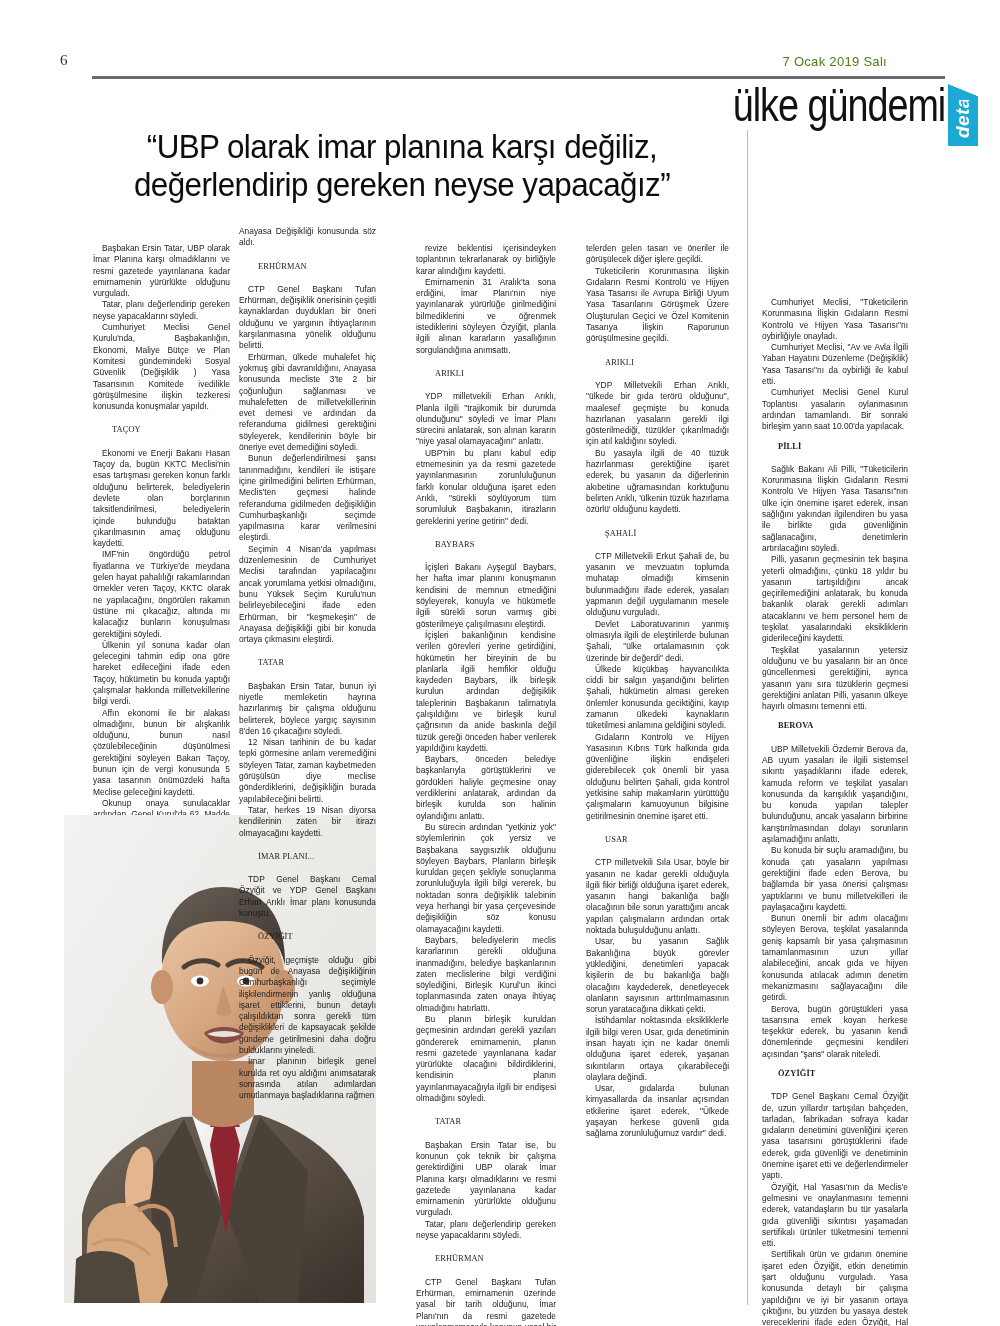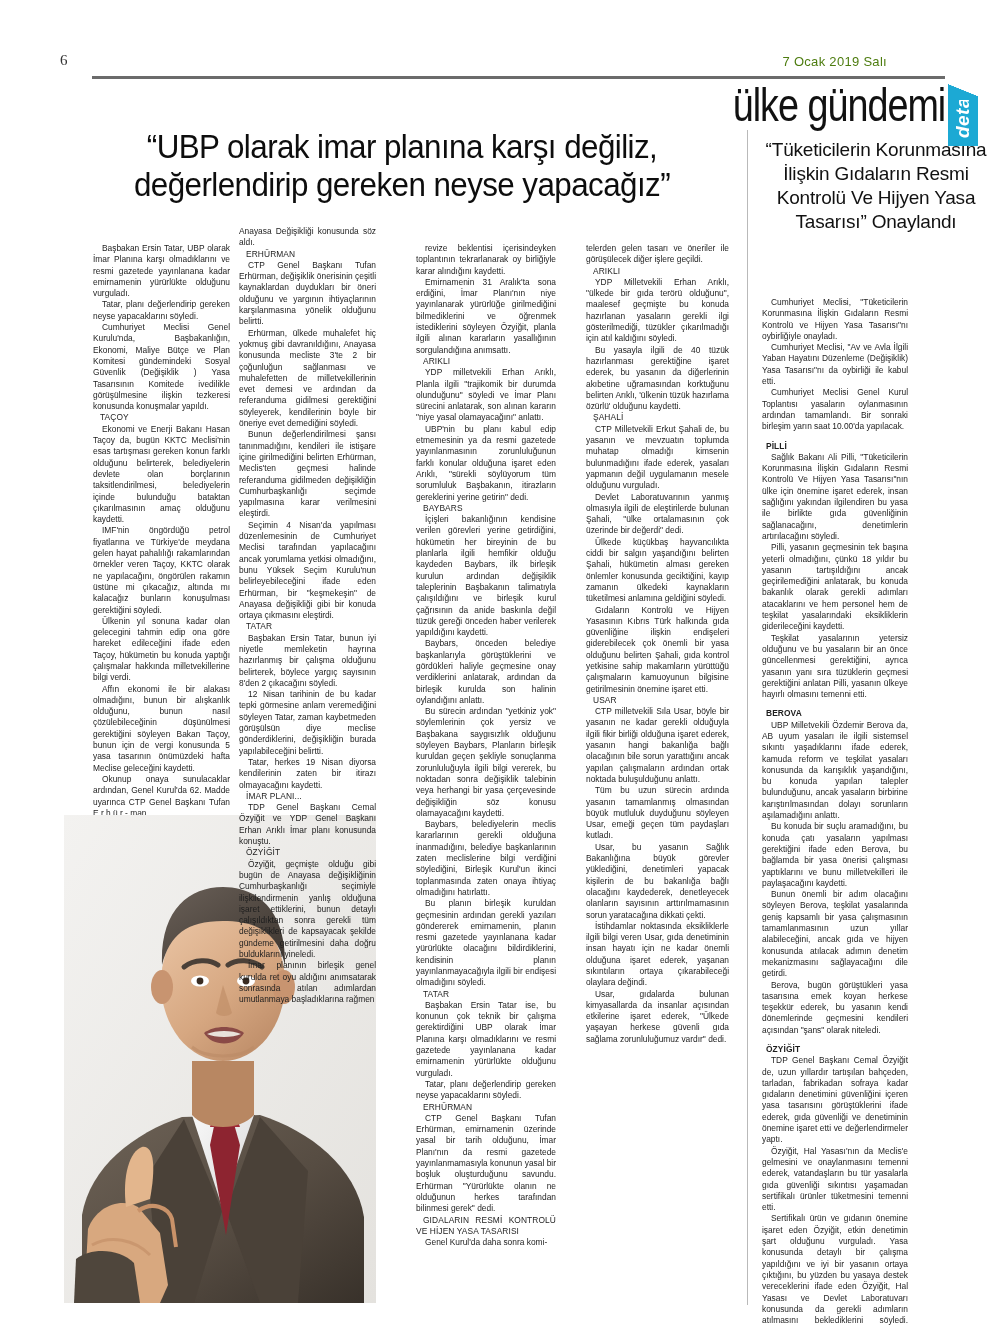--- a/index.html
+++ b/index.html
@@ -80,21 +80,21 @@
     font-size: 8.4px;
     line-height: 1.345;
     text-align: justify;
     color: #1d1d1d;
     font-family: "Liberation Sans", sans-serif;
   }
   .col p { text-indent: 9px; margin: 0; }
   .col p.noind { text-indent: 0; }
   .col h4 {
     font-size: 8.4px; font-weight: 400; text-indent: 7px;
-    margin: 0; letter-spacing: .1px;
+    margin: 12px; letter-spacing: .1px; font-family: Liberation Serif, serif;
   }
   .col h4.bold { font-weight: 700; text-indent: 4px; margin-top: 8px; }
 
   
   #col1 { left: 93px;  top: 243px; width: 137px; }
   #col2 { left: 239px; top: 226px; width: 137px; }
   #col3 { left: 416px; top: 243px; width: 140px; }
   #col4 { left: 586px; top: 243px; width: 143px; }
   #col5 { left: 762px; top: 297px; width: 146px; }
 
@@ -120,21 +120,20 @@
   <div class="detay-logo">
     <span>detay</span>
   </div>
   <div class="detay-slash"></div>
 
   <div class="headline">
     <div>“UBP olarak imar planına karşı değiliz,</div>
     <div>değerlendirip gereken neyse yapacağız”</div>
   </div>
 
-  <div class="side-headline">“Tüketicilerin Korunmasına İlişkin Gıdaların Resmi Kontrolü Ve Hijyen Yasa Tasarısı” Onaylandı</div>
 
   <div class="vrule" style="left:747px; top:130px; height:1175px;"></div>
 
   <div class="col" id="col1">
     <p>Başbakan Ersin Tatar, UBP olarak İmar Planına karşı olmadıklarını ve resmi gazetede yayınlanana kadar emirnamenin yürürlükte olduğunu vurguladı.</p>
     <p>Tatar, planı değerlendirip gereken neyse yapacaklarını söyledi.</p>
     <p>Cumhuriyet Meclisi Genel Kurulu'nda, Başbakanlığın, Ekonomi, Maliye Bütçe ve Plan Komitesi gündemindeki Sosyal Güvenlik (Değişiklik ) Yasa Tasarısının Komitede ivedilikle görüşülmesine ilişkin tezkeresi konusunda konuşmalar yapıldı.</p>
     <h4>TAÇOY</h4>
     <p>Ekonomi ve Enerji Bakanı Hasan Taçoy da, bugün KKTC Meclisi'nin esas tartışması gereken konun farklı olduğunu belirterek, belediyelerin devlete olan borçlarının taksitlendirilmesi, belediyelerin içinde bulunduğu bataktan çıkarılmasının amaç olduğunu kaydetti.</p>
     <p>IMF'nin öngördüğü petrol fiyatlarına ve Türkiye'de meydana gelen hayat pahalılığı rakamlarından örnekler veren Taçoy, KKTC olarak ne yapılacağını, öngörülen rakamın üstüne mi çıkacağız, altında mı kalacağız bunların konuşulması gerektiğini söyledi.</p>
@@ -216,64 +215,65 @@
   </div>
 
   <div class="col" id="col2">
     <p class="noind">Anayasa Değişikliği konusunda söz aldı.</p>
     <h4>ERHÜRMAN</h4>
     <p>CTP Genel Başkanı Tufan Erhürman, değişiklik önerisinin çeşitli kaynaklardan duydukları bir öneri olduğunu ve yargının ihtiyaçlarının karşılanmasına yönelik olduğunu belirtti.</p>
     <p>Erhürman, ülkede muhalefet hiç yokmuş gibi davranıldığını, Anayasa konusunda mecliste 3'te 2 bir çoğunluğun sağlanması ve muhalefetten de milletvekillerinin evet demesi ve ardından da referanduma gidilmesi gerektiğini söyleyerek, kendilerinin böyle bir öneriye evet demediğini söyledi.</p>
     <p>Bunun değerlendirilmesi şansı tanınmadığını, kendileri ile istişare içine girilmediğini belirten Erhürman, Meclis'ten geçmesi halinde referanduma gidilmeden değişikliğin Cumhurbaşkanlığı seçimde yapılmasına karar verilmesini eleştirdi.</p>
     <p>Seçimin 4 Nisan'da yapılması düzenlemesinin de Cumhuriyet Meclisi tarafından yapılacağını ancak yorumlama yetkisi olmadığını, bunu Yüksek Seçim Kurulu'nun belirleyebileceğini ifade eden Erhürman, bir "keşmekeşin" de Anayasa değişikliği gibi bir konuda ortaya çıkmasını eleştirdi.</p>
     <h4>TATAR</h4>
-    <p>Başbakan Ersin Tatar, bunun iyi niyetle memleketin hayrına hazırlanmış bir çalışma olduğunu belirterek, böylece yargıç sayısının 8'den 2 çıkacağını söyledi.</p>
+    <p>Başbakan Ersin Tatar, bunun iyi niyetle memleketin hayrına hazırlanmış bir çalışma olduğunu belirterek, böylece yargıç sayısının 8'den 16 çıkacağını söyledi.</p>
     <p>12 Nisan tarihinin de bu kadar tepki görmesine anlam veremediğini söyleyen Tatar, zaman kaybetmeden görüşülsün diye meclise gönderdiklerini, değişikliğin burada yapılabileceğini belirtti.</p>
     <p>Tatar, herkes 19 Nisan diyorsa kendilerinin zaten bir itirazı olmayacağını kaydetti.</p>
     <h4>İMAR PLANI...</h4>
     <p>TDP Genel Başkanı Cemal Özyiğit ve YDP Genel Başkanı Erhan Arıklı İmar planı konusunda konuştu.</p>
     <h4>ÖZYİĞİT</h4>
     <p>Özyiğit, geçmişte olduğu gibi bugün de Anayasa değişikliğinin Cumhurbaşkanlığı seçimiyle ilişkilendirmenin yanlış olduğuna işaret ettiklerini, bunun detaylı çalışıldıktan sonra gerekli tüm değişiklikleri de kapsayacak şekilde gündeme getirilmesini daha doğru bulduklarını yineledi.</p>
     <p>İmar planının birleşik genel kurulda ret oyu aldığını anımsatarak sonrasında atılan adımlardan umutlanmaya başladıklarına rağmen</p>
   </div>
 
   <div class="col" id="col3">
     <p>revize beklentisi içerisindeyken toplantının tekrarlanarak oy birliğiyle karar alındığını kaydetti.</p>
     <p>Emirnamenin 31 Aralık'ta sona erdiğini, İmar Planı'nın niye yayınlanarak yürürlüğe girilmediğini bilmediklerini ve öğrenmek istediklerini söyleyen Özyiğit, planla ilgili alınan kararların yasallığının sorgulandığına anımsattı.</p>
     <h4>ARIKLI</h4>
     <p>YDP milletvekili Erhan Arıklı, Planla ilgili "trajikomik bir durumda olunduğunu" söyledi ve İmar Planı sürecini anlatarak, son alınan kararın "niye yasal olamayacağını" anlattı.</p>
     <p>UBP'nin bu planı kabul edip etmemesinin ya da resmi gazetede yayınlanmasının zorunluluğunun farklı konular olduğuna işaret eden Arıklı, "sürekli söylüyorum tüm sorumluluk Başbakanın, itirazların gereklerini yerine getirin" dedi.</p>
     <h4>BAYBARS</h4>
+    <p>İçişleri Bakanı Ayşegül Baybars, her hafta imar planını konuşmanın kendisini de memnun etmediğini söyleyerek, konuyla ve hükümetle ilgili sürekli sorun varmış gibi gösterilmeye çalışılmasını eleştirdi.</p>
     <p>İçişleri bakanlığının kendisine verilen görevleri yerine getirdiğini, hükümetin her bireyinin de bu planlarla ilgili hemfikir olduğu kaydeden Baybars, ilk birleşik kurulun ardından değişiklik taleplerinin Başbakanın talimatıyla çalışıldığını ve birleşik kurul çağrısının da anide baskınla değil tüzük gereği önceden haber verilerek yapıldığını kaydetti.</p>
     <p>Baybars, önceden belediye başkanlarıyla görüştüklerini ve gördükleri haliyle geçmesine onay verdiklerini anlatarak, ardından da birleşik kurulda son halinin oylandığını anlattı.</p>
     <p>Bu sürecin ardından "yetkiniz yok" söylemlerinin çok yersiz ve Başbakana saygısızlık olduğunu söyleyen Baybars, Planların birleşik kuruldan geçen şekliyle sonuçlanma zorunluluğuyla ilgili bilgi vererek, bu noktadan sonra değişiklik talebinin veya herhangi bir yasa çerçevesinde değişikliğin söz konusu olamayacağını kaydetti.</p>
     <p>Baybars, belediyelerin meclis kararlarının gerekli olduğuna inanmadığını, belediye başkanlarının zaten meclislerine bilgi verdiğini söylediğini, Birleşik Kurul'un ikinci toplanmasında zaten onaya ihtiyaç olmadığını hatırlattı.</p>
     <p>Bu planın birleşik kuruldan geçmesinin ardından gerekli yazıları göndererek emirnamenin, planın resmi gazetede yayınlanana kadar yürürlükte olacağını bildirdiklerini, kendisinin planın yayınlanmayacağıyla ilgili bir endişesi olmadığını söyledi.</p>
     <h4>TATAR</h4>
     <p>Başbakan Ersin Tatar ise, bu konunun çok teknik bir çalışma gerektirdiğini UBP olarak İmar Planına karşı olmadıklarını ve resmi gazetede yayınlanana kadar emirnamenin yürürlükte olduğunu vurguladı.</p>
     <p>Tatar, planı değerlendirip gereken neyse yapacaklarını söyledi.</p>
     <h4>ERHÜRMAN</h4>
     <p>CTP Genel Başkanı Tufan Erhürman, emirnamenin üzerinde yasal bir tarih olduğunu, İmar Planı'nın da resmi gazetede yayınlanmamasıyla konunun yasal bir boşluk oluşturduğunu savundu. Erhürman "Yürürlükte olanın ne olduğunun herkes tarafından bilinmesi gerek" dedi.</p>
     <h4>GIDALARIN RESMİ KONTROLÜ VE HİJEN YASA TASARISI</h4>
     <p>Genel Kurul'da daha sonra komi-</p>
   </div>
 
   <div class="col" id="col4">
     <p class="noind">telerden gelen tasarı ve öneriler ile görüşülecek diğer işlere geçildi.</p>
+    <p>Tüketicilerin Korunmasına İlişkin Gıdaların Resmi Kontrolü ve Hijyen Yasa Tasarısı ile Avrupa Birliği Uyum Yasa Tasarılarını Görüşmek Üzere Oluşturulan Geçici ve Özel Komitenin Tasarıya İlişkin Raporunun görüşülmesine geçildi.</p>
     <h4>ARIKLI</h4>
     <p>YDP Milletvekili Erhan Arıklı, "ülkede bir gıda terörü olduğunu", maalesef geçmişte bu konuda hazırlanan yasaların gerekli ilgi gösterilmediği, tüzükler çıkarılmadığı için atıl kaldığını söyledi.</p>
     <p>Bu yasayla ilgili de 40 tüzük hazırlanması gerektiğine işaret ederek, bu yasanın da diğerlerinin akıbetine uğramasından korktuğunu belirten Arıklı, 'ülkenin tüzük hazırlama özürlü' olduğunu kaydetti.</p>
     <h4>ŞAHALİ</h4>
     <p>CTP Milletvekili Erkut Şahali de, bu yasanın ve mevzuatın toplumda muhatap olmadığı kimsenin bulunmadığını ifade ederek, yasaları yapmanın değil uygulamanın mesele olduğunu vurguladı.</p>
     <p>Devlet Laboratuvarının yanmış olmasıyla ilgili de eleştirilerde bulunan Şahali, "ülke ortalamasının çok üzerinde bir değerdi" dedi.</p>
     <p>Ülkede küçükbaş hayvancılıkta ciddi bir salgın yaşandığını belirten Şahali, hükümetin alması gereken önlemler konusunda geciktiğini, kayıp zamanın ülkedeki kaynakların tüketilmesi anlamına geldiğini söyledi.</p>
     <p>Gıdaların Kontrolü ve Hijyen Yasasının Kıbrıs Türk halkında gıda güvenliğine ilişkin endişeleri giderebilecek çok önemli bir yasa olduğunu belirten Şahali, gıda kontrol yetkisine sahip makamların yürüttüğü çalışmaların kamuoyunun bilgisine getirilmesinin önemine işaret etti.</p>
     <h4>USAR</h4>
     <p>CTP milletvekili Sıla Usar, böyle bir yasanın ne kadar gerekli olduğuyla ilgili fikir birliği olduğuna işaret ederek, yasanın hangi bakanlığa bağlı olacağının bile sorun yarattığını ancak yapılan çalışmaların ardından ortak noktada buluşulduğunu anlattı.</p>
-    <p>Tüm bu uzun sürecin ardında yasanın tamamlanmış olmasından büyük mutluluk duyduğunu söyleyen Usar, emeği geçen tüm paydaşları kutladı.</p>
     <p>Usar, bu yasanın Sağlık Bakanlığına büyük görevler yüklediğini, denetimleri yapacak kişilerin de bu bakanlığa bağlı olacağını kaydederek, denetleyecek olanların sayısının arttırılmamasının sorun yaratacağına dikkati çekti.</p>
     <p>İstihdamlar noktasında eksikliklerle ilgili bilgi veren Usar, gıda denetiminin insan hayatı için ne kadar önemli olduğuna işaret ederek, yaşanan sıkıntıların ortaya çıkarabileceği olaylara değindi.</p>
     <p>Usar, gıdalarda bulunan kimyasallarda da insanlar açısından etkilerine işaret ederek, "Ülkede yaşayan herkese güvenli gıda sağlama zorunluluğumuz vardır" dedi.</p>
   </div>
 
   <div class="col" id="col5">
     <p>Cumhuriyet Meclisi, "Tüketicilerin Korunmasına İlişkin Gıdaların Resmi Kontrolü ve Hijyen Yasa Tasarısı"nı oybirliğiyle onayladı.</p>
     <p>Cumhuriyet Meclisi, "Av ve Avla İlgili Yaban Hayatını Düzenleme (Değişiklik) Yasa Tasarısı"nı da oybirliği ile kabul etti.</p>
     <p>Cumhuriyet Meclisi Genel Kurul Toplantısı yasaların oylanmasının ardından tamamlandı. Bir sonraki birleşim yarın saat 10.00'da yapılacak.</p>
     <h4 class="bold">PİLLİ</h4>

